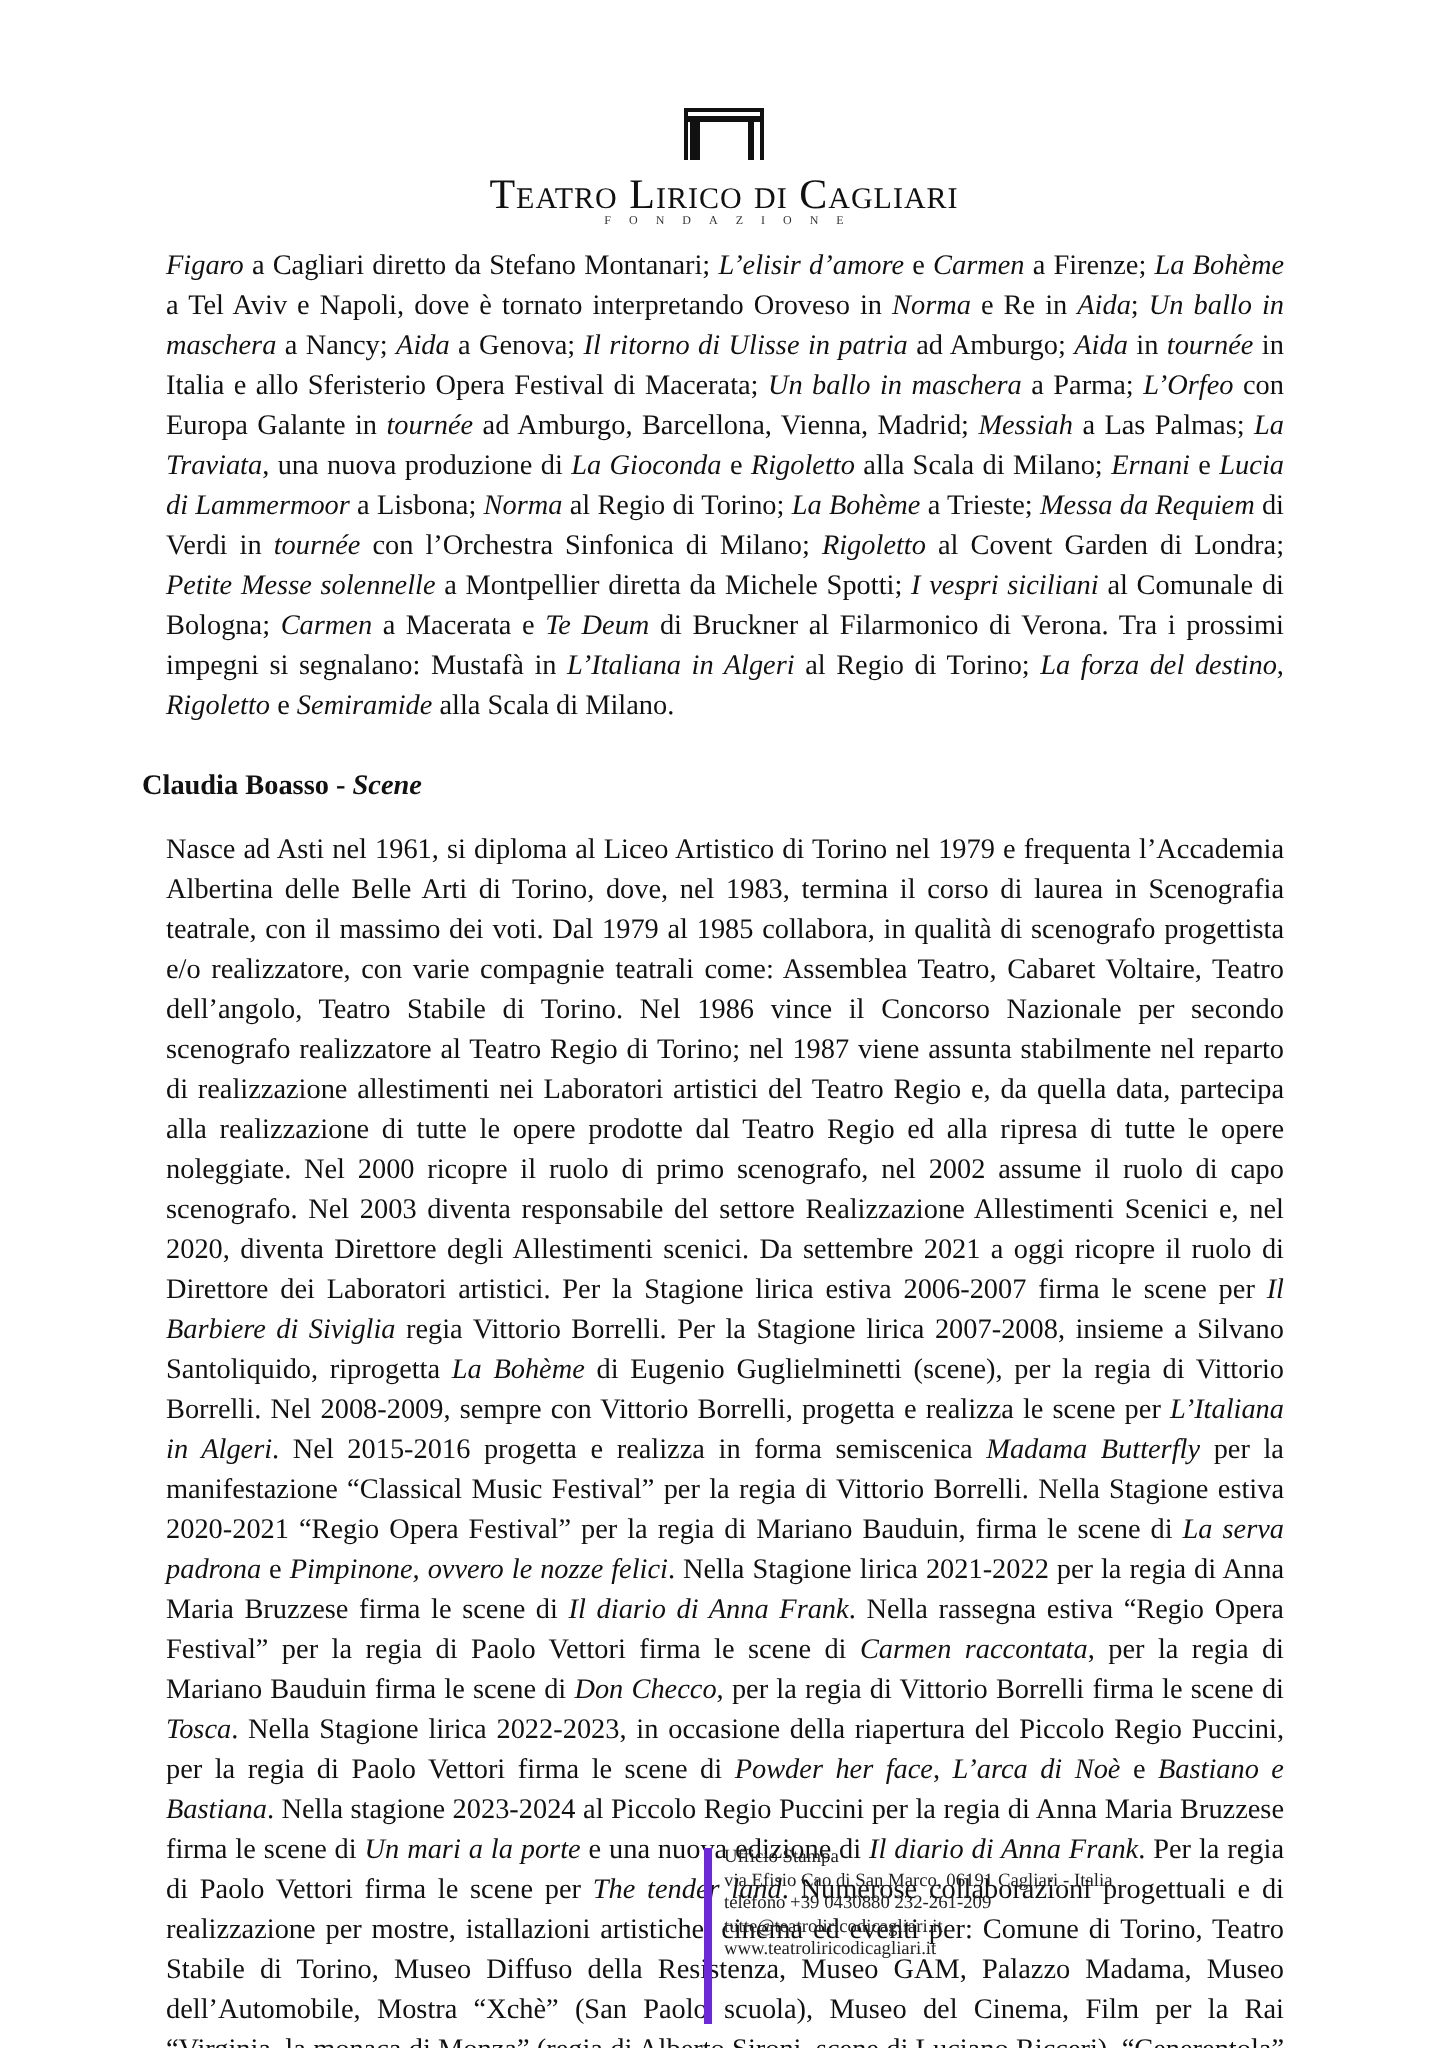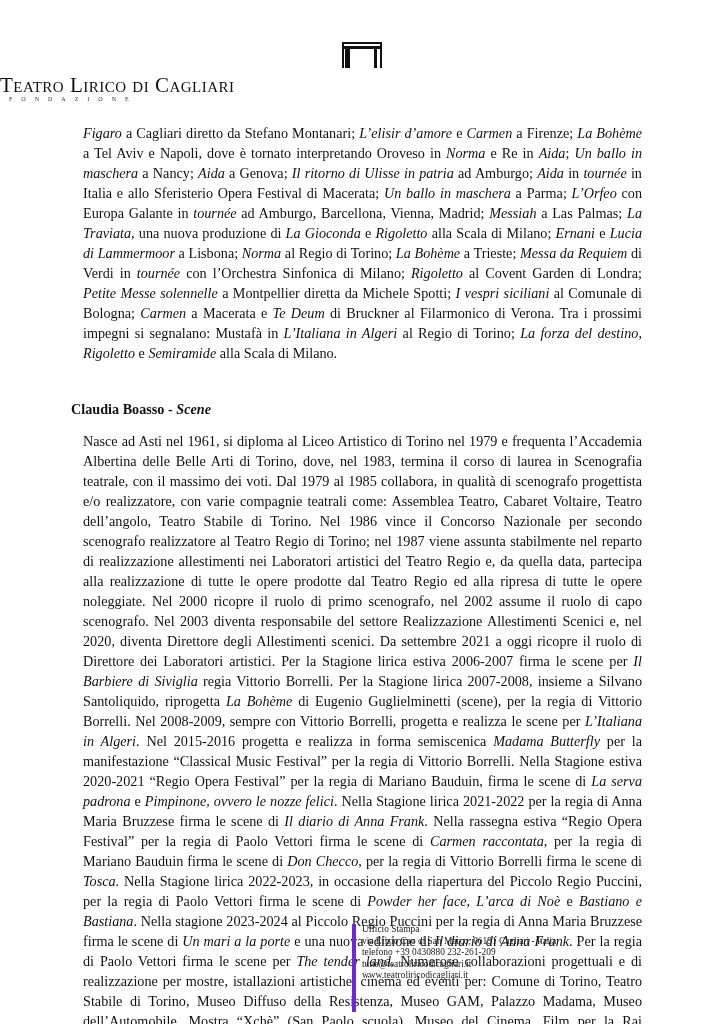--- a/index.html
+++ b/index.html
@@ -2,42 +2,42 @@
 <html><head>
   <meta charset="utf-8">
   <style>
     html, body { margin: 0; padding: 0; background: #ffffff; }
     body {
       width: 724px; height: 1024px; position: relative; overflow: hidden;
       font-family: "Liberation Serif", "DejaVu Serif", serif;
       color: #111111;
     }
     .header {
-      position: absolute; top: 40px; left: 0; width: 724px; 
+      position: absolute; top: 52px; left: 0; width: 724px; text-align: center;
     }
     .logo-mark {
       display: block; margin: 0 auto; width: 44px; height: 30px;
     }
     .logo-title {
       margin-top: 4px;
       font-family: "Liberation Serif", "DejaVu Serif", serif;
       font-size: 21px; letter-spacing: 0.5px; color: #111;
       font-variant: small-caps; line-height: 22px;
     }
     .logo-sub {
       font-family: "Liberation Serif", serif;
       font-size: 6px; letter-spacing: 9px; color: #333; margin-top: 0px;
       padding-left: 9px;
     }
     .content {
       position: absolute; top: 111px; left: 71px; width: 583px;
       font-size: 14.2px; line-height: 20px; text-align: justify;
     }
     .content p { margin: 12px; }
-    .content p + .section-title { margin-top: 36px; }
+    .content p + .section-title { margin-top: 20px; }
     .section-title { font-weight: bold; }
     .section-title i { font-weight: bold; }
     .footer {
       position: absolute; top: 924px; left: 352px; height: 88px;
       border-left: 4px solid #6d28d9; padding-left: 6px;
       font-size: 9.4px; line-height: 11.6px; color: #222;
     }
   </style>
 </head>
 <body>

